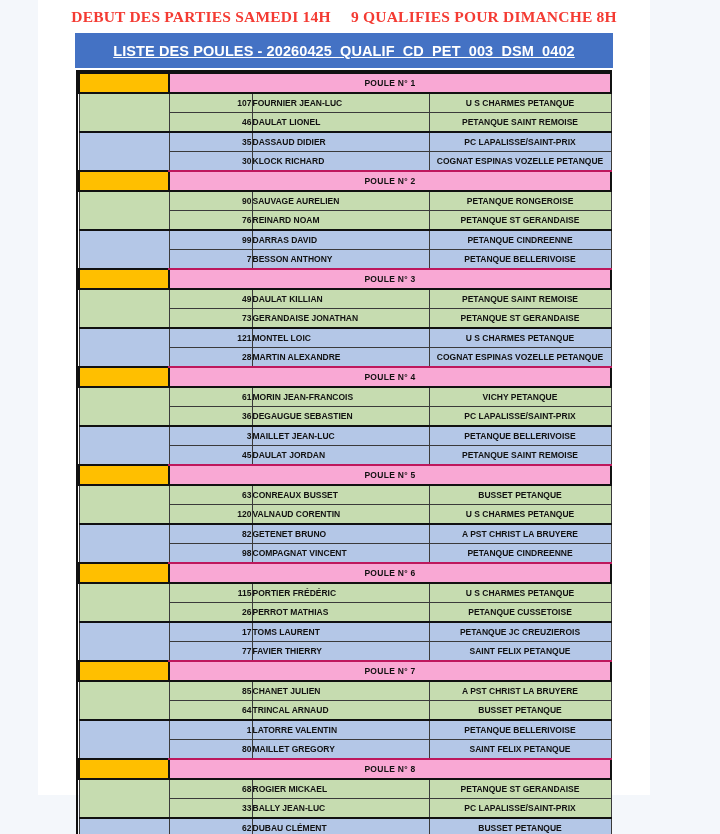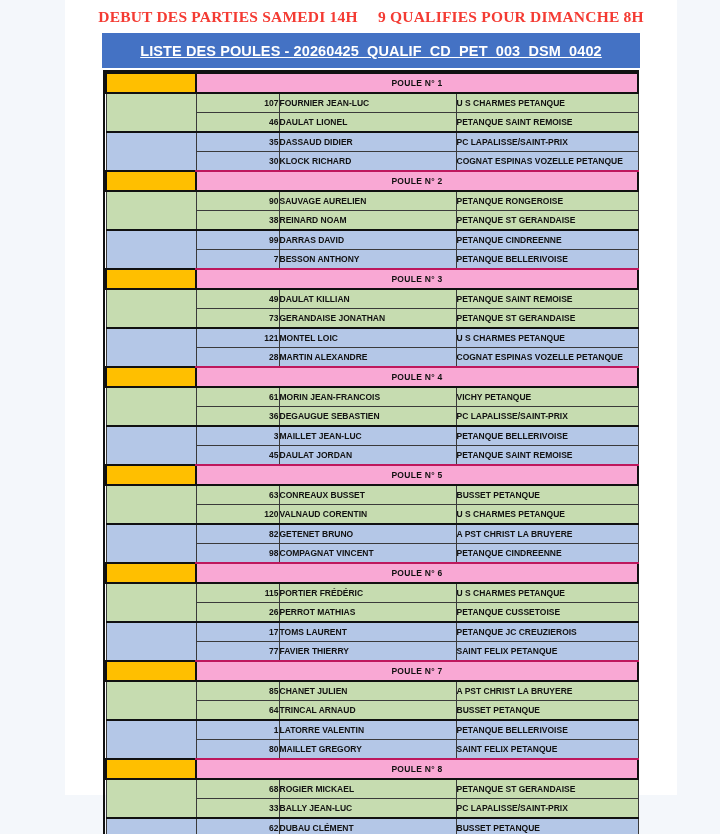--- a/index.html
+++ b/index.html
@@ -8,21 +8,21 @@
     background: #f4f7fb;
   }
   body {
     width: 720px;
     height: 834px;
     overflow: hidden;
     font-family: "Liberation Sans", sans-serif;
   }
   .page {
     position: absolute;
-    left: 65px;
+    left: 38px;
     top: 0;
     width: 612px;
     height: 795px;
     background: #ffffff;
   }
   .banner {
     text-align: center;
     font-family: "Liberation Serif", serif;
     font-weight: bold;
     font-size: 15.5px;
@@ -92,21 +92,21 @@
   tr.team-blue  td { background: #b4c7e7; }
 
   td.num  { text-align: right; }
   td.name { padding-left: 4px; text-align: left; }
   td.club { padding-left: 4px; text-align: left; color: #1f1fd0; }
 
   
   tr.grp-top td { border-top: 2px solid #111111; }
   tr.grp-bot td { border-bottom: 2px solid #be185d; margin-left: 37px; }
   td.edge-left  { border-left: 2px solid #111111; }
-  td.edge-right { border-right: 2px solid #111111; }
+  td.edge-right { border-right: 2px solid #111111; text-align: center; }
 </style>
 </head>
 <body>
 
 <div class="page">
 
   <div class="banner">DEBUT DES PARTIES SAMEDI 14H     9 QUALIFIES POUR DIMANCHE 8H</div>
 
   <div class="title-bar">LISTE DES POULES - 20260425_QUALIF_CD_PET_003_DSM_0402</div>
 
@@ -149,21 +149,21 @@
             <td class="block-head edge-left"></td>
             <td class="poule-label edge-right" colspan="3">POULE N° 2</td>
           </tr>
           <tr class="team-green grp-top">
             <td class="block-green edge-left" rowspan="2"></td>
             <td class="num">90</td>
             <td class="name">SAUVAGE AURELIEN</td>
             <td class="club edge-right">PETANQUE RONGEROISE</td>
           </tr>
           <tr class="team-green">
-            <td class="num">38</td>
+            <td class="num">76</td>
             <td class="name">REINARD NOAM</td>
             <td class="club edge-right">PETANQUE ST GERANDAISE</td>
           </tr>
           <tr class="team-blue grp-top">
             <td class="block-blue edge-left" rowspan="2"></td>
             <td class="num">99</td>
             <td class="name">DARRAS DAVID</td>
             <td class="club edge-right">PETANQUE CINDREENNE</td>
           </tr>
           <tr class="team-blue grp-bot">

